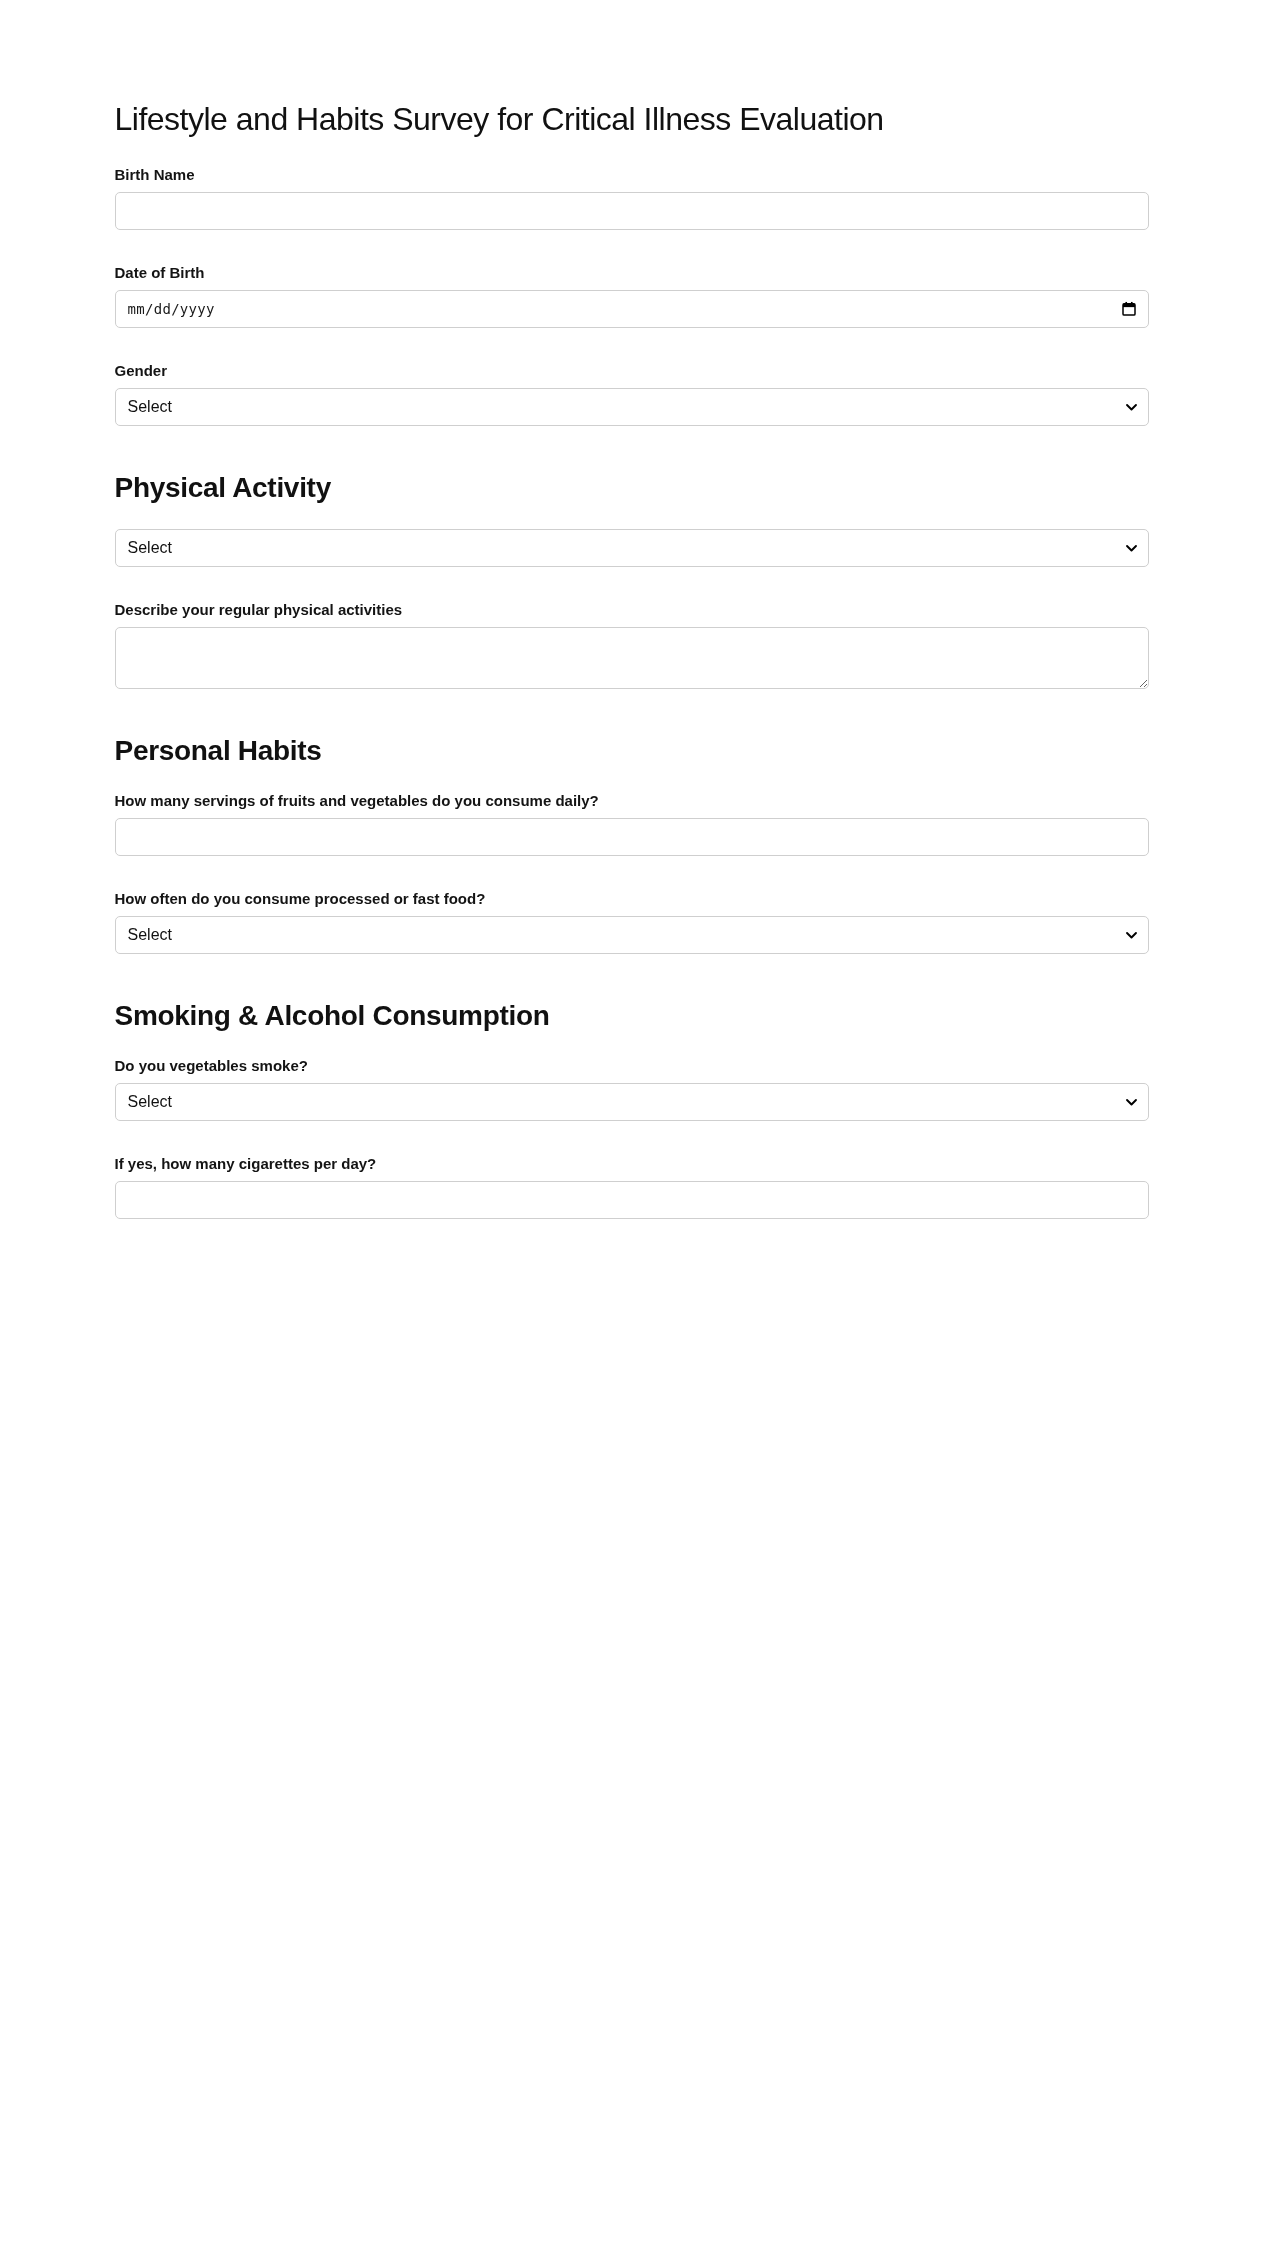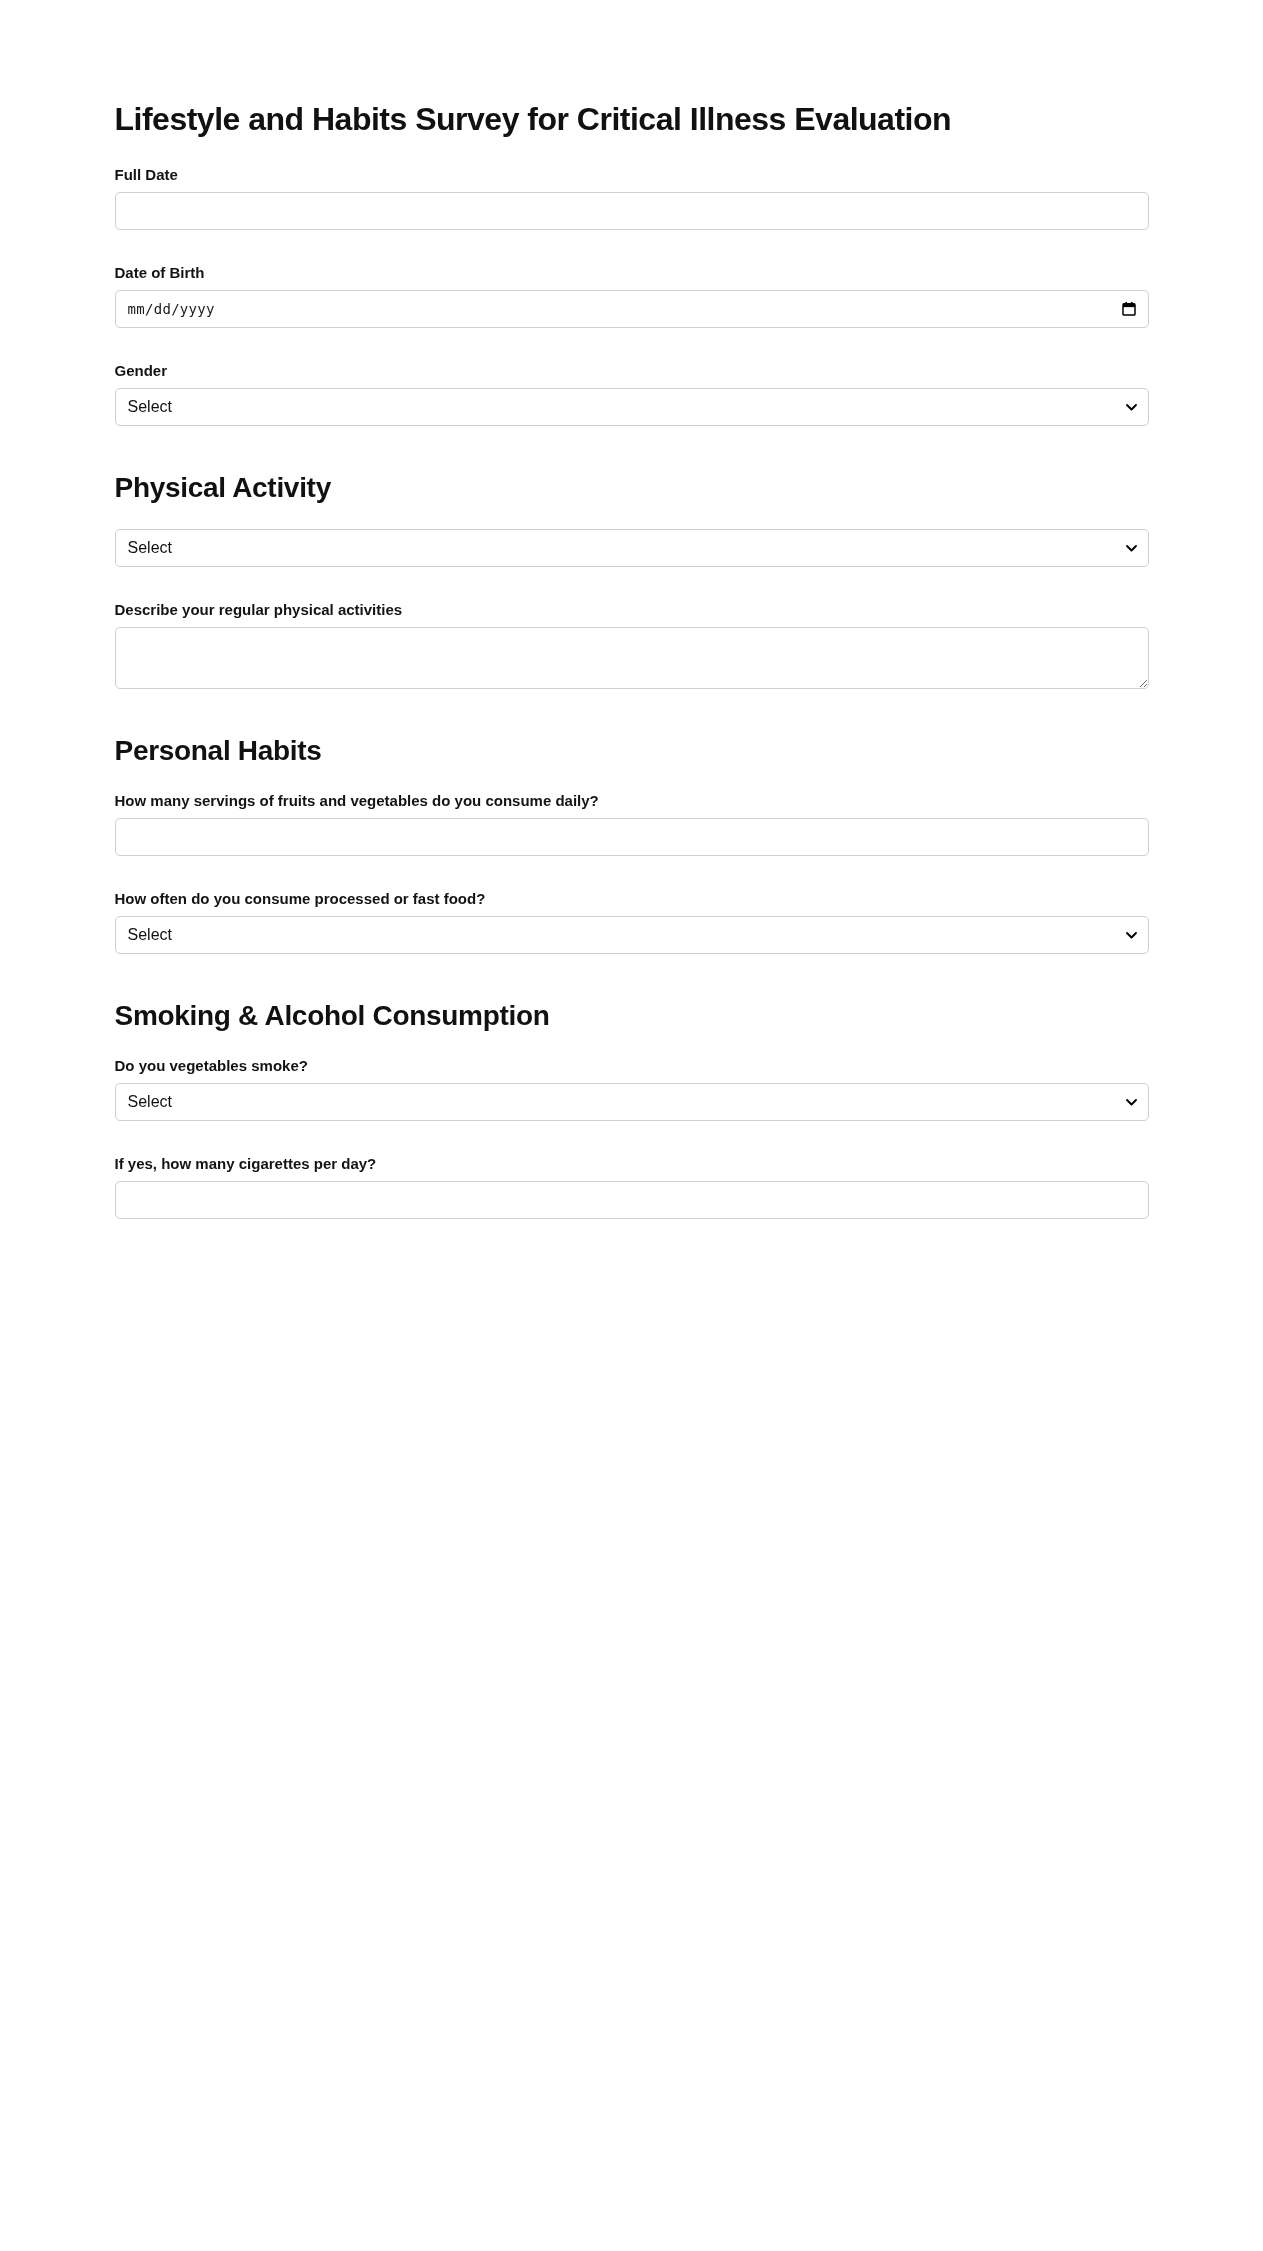--- a/index.html
+++ b/index.html
@@ -13,21 +13,21 @@
     min-height: 2251px;
     background: #ffffff;
   }
   .container {
     width: 1034px;
     margin: 0 auto;
     padding-top: 100px;
   }
   .page-title {
     font-size: 32px;
-    font-weight: 700;
+    font-weight: 400;
     letter-spacing: -0.5px;
     line-height: 1.2;
     margin: 0 0 28px 0;
     color: #111111;
   }
   .section-heading-sm {
     font-size: 21px;
     font-weight: 700;
     line-height: 1.25;
     margin: 0 0 30px 0;
@@ -111,21 +111,21 @@
 </head>
 <body>
 
 <div class="page">
   <div class="container">
 
     <h1 class="page-title">Lifestyle and Habits Survey for Critical Illness Evaluation</h1>
 
 
     <div class="field">
-      <label class="form-label">Full Date</label>
+      <label class="form-label">Birth Name</label>
       <div class="control-wrap">
         <input type="text" class="form-control" style="">
       </div>
     </div>
 
     <div class="field">
       <label class="form-label">Date of Birth</label>
       <div class="control-wrap">
         <input type="text" class="form-control date-input" value="mm/dd/yyyy" style="">
         <button class="calendar-btn">

